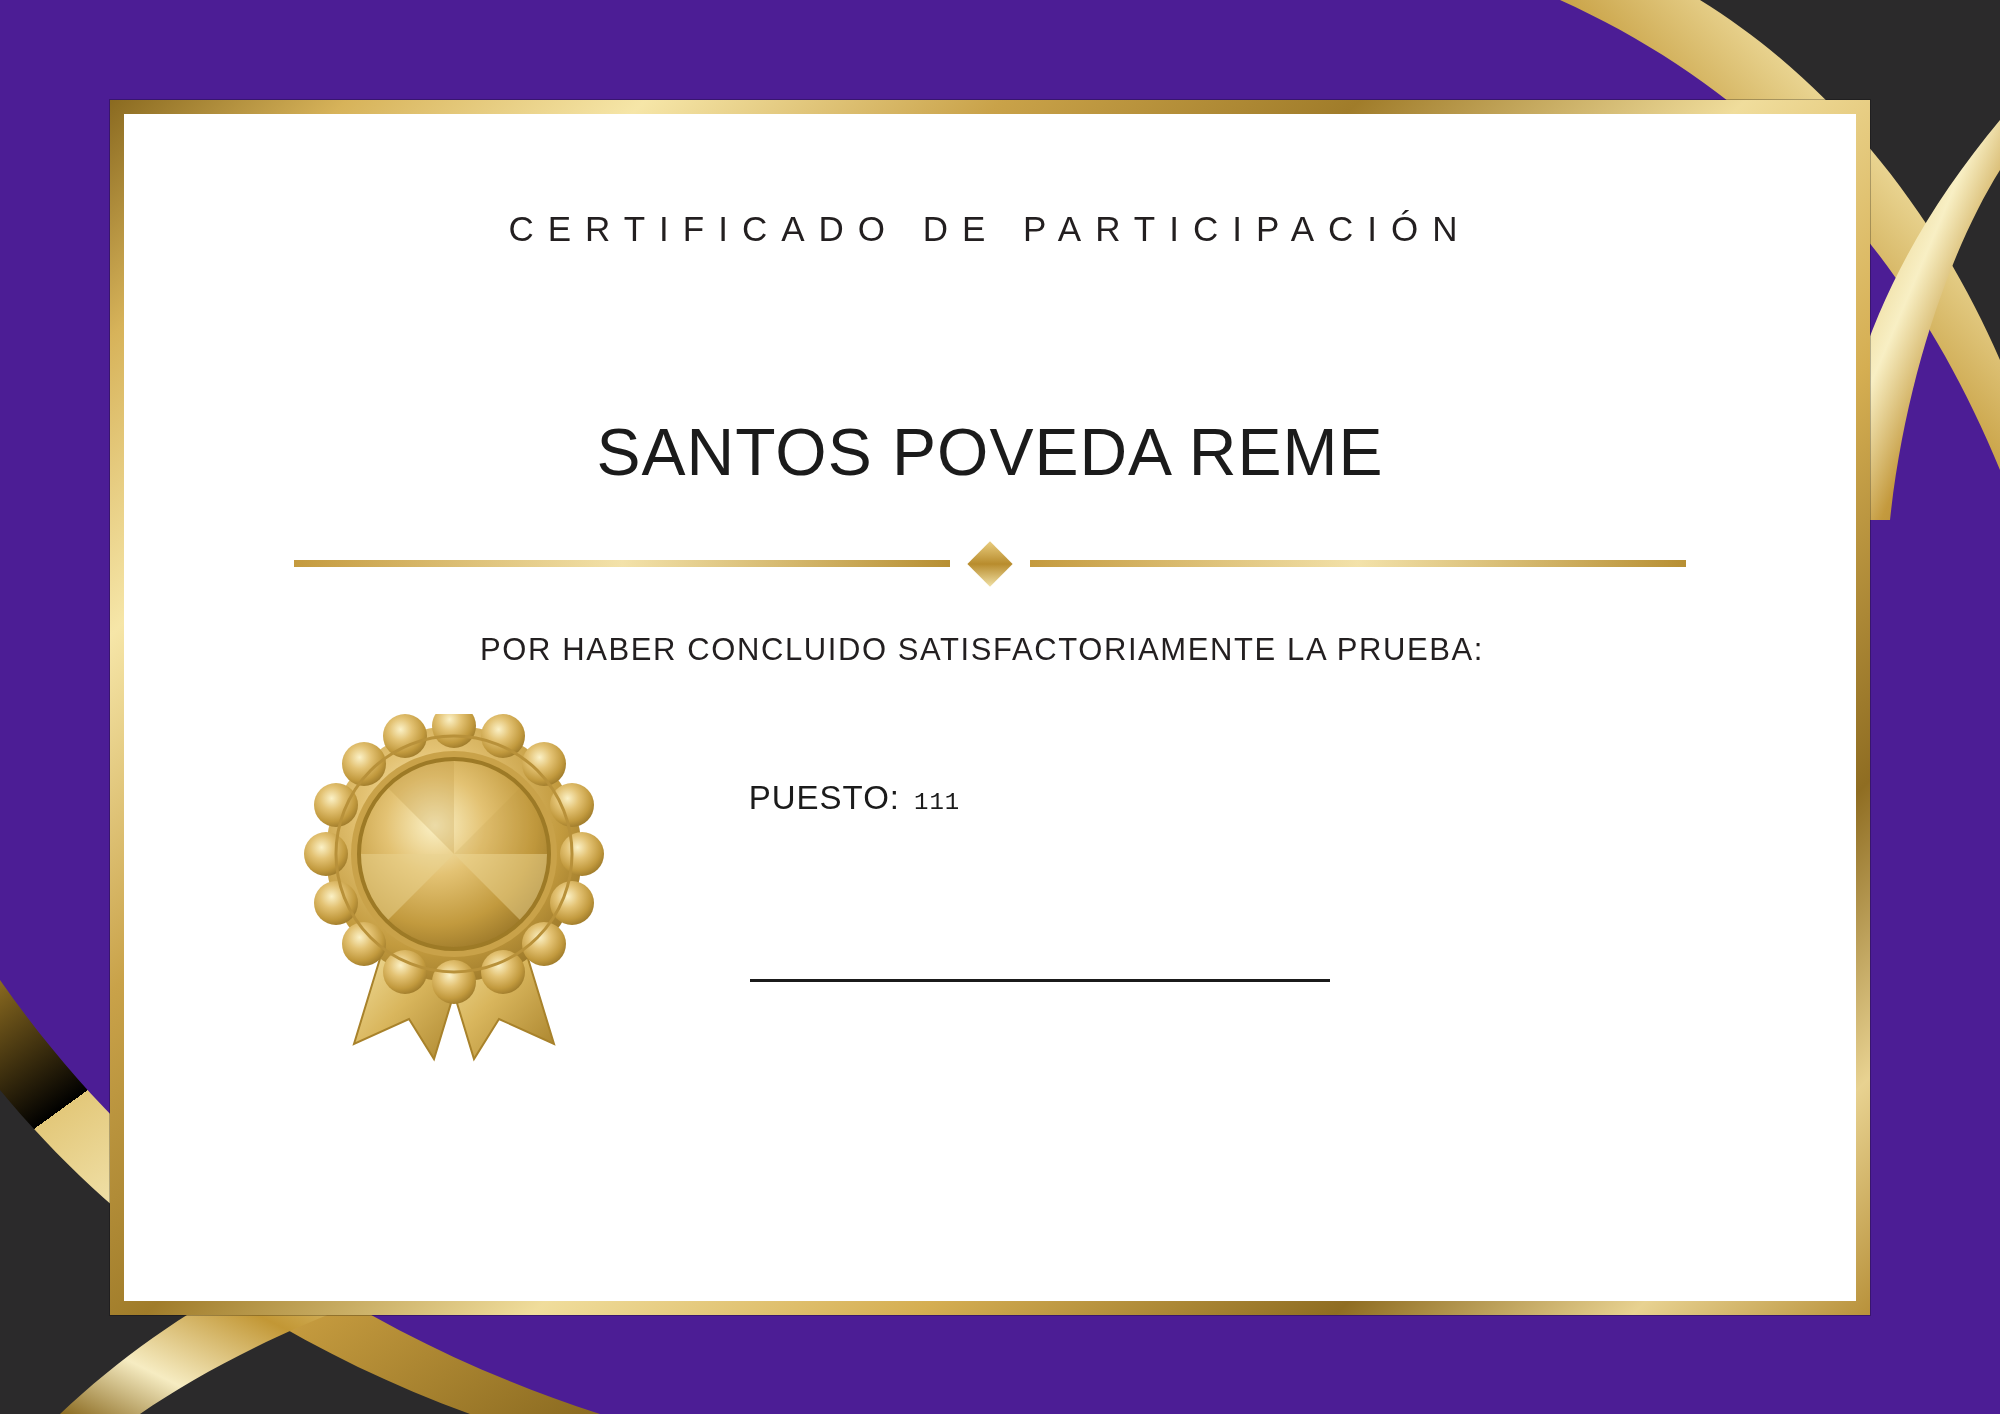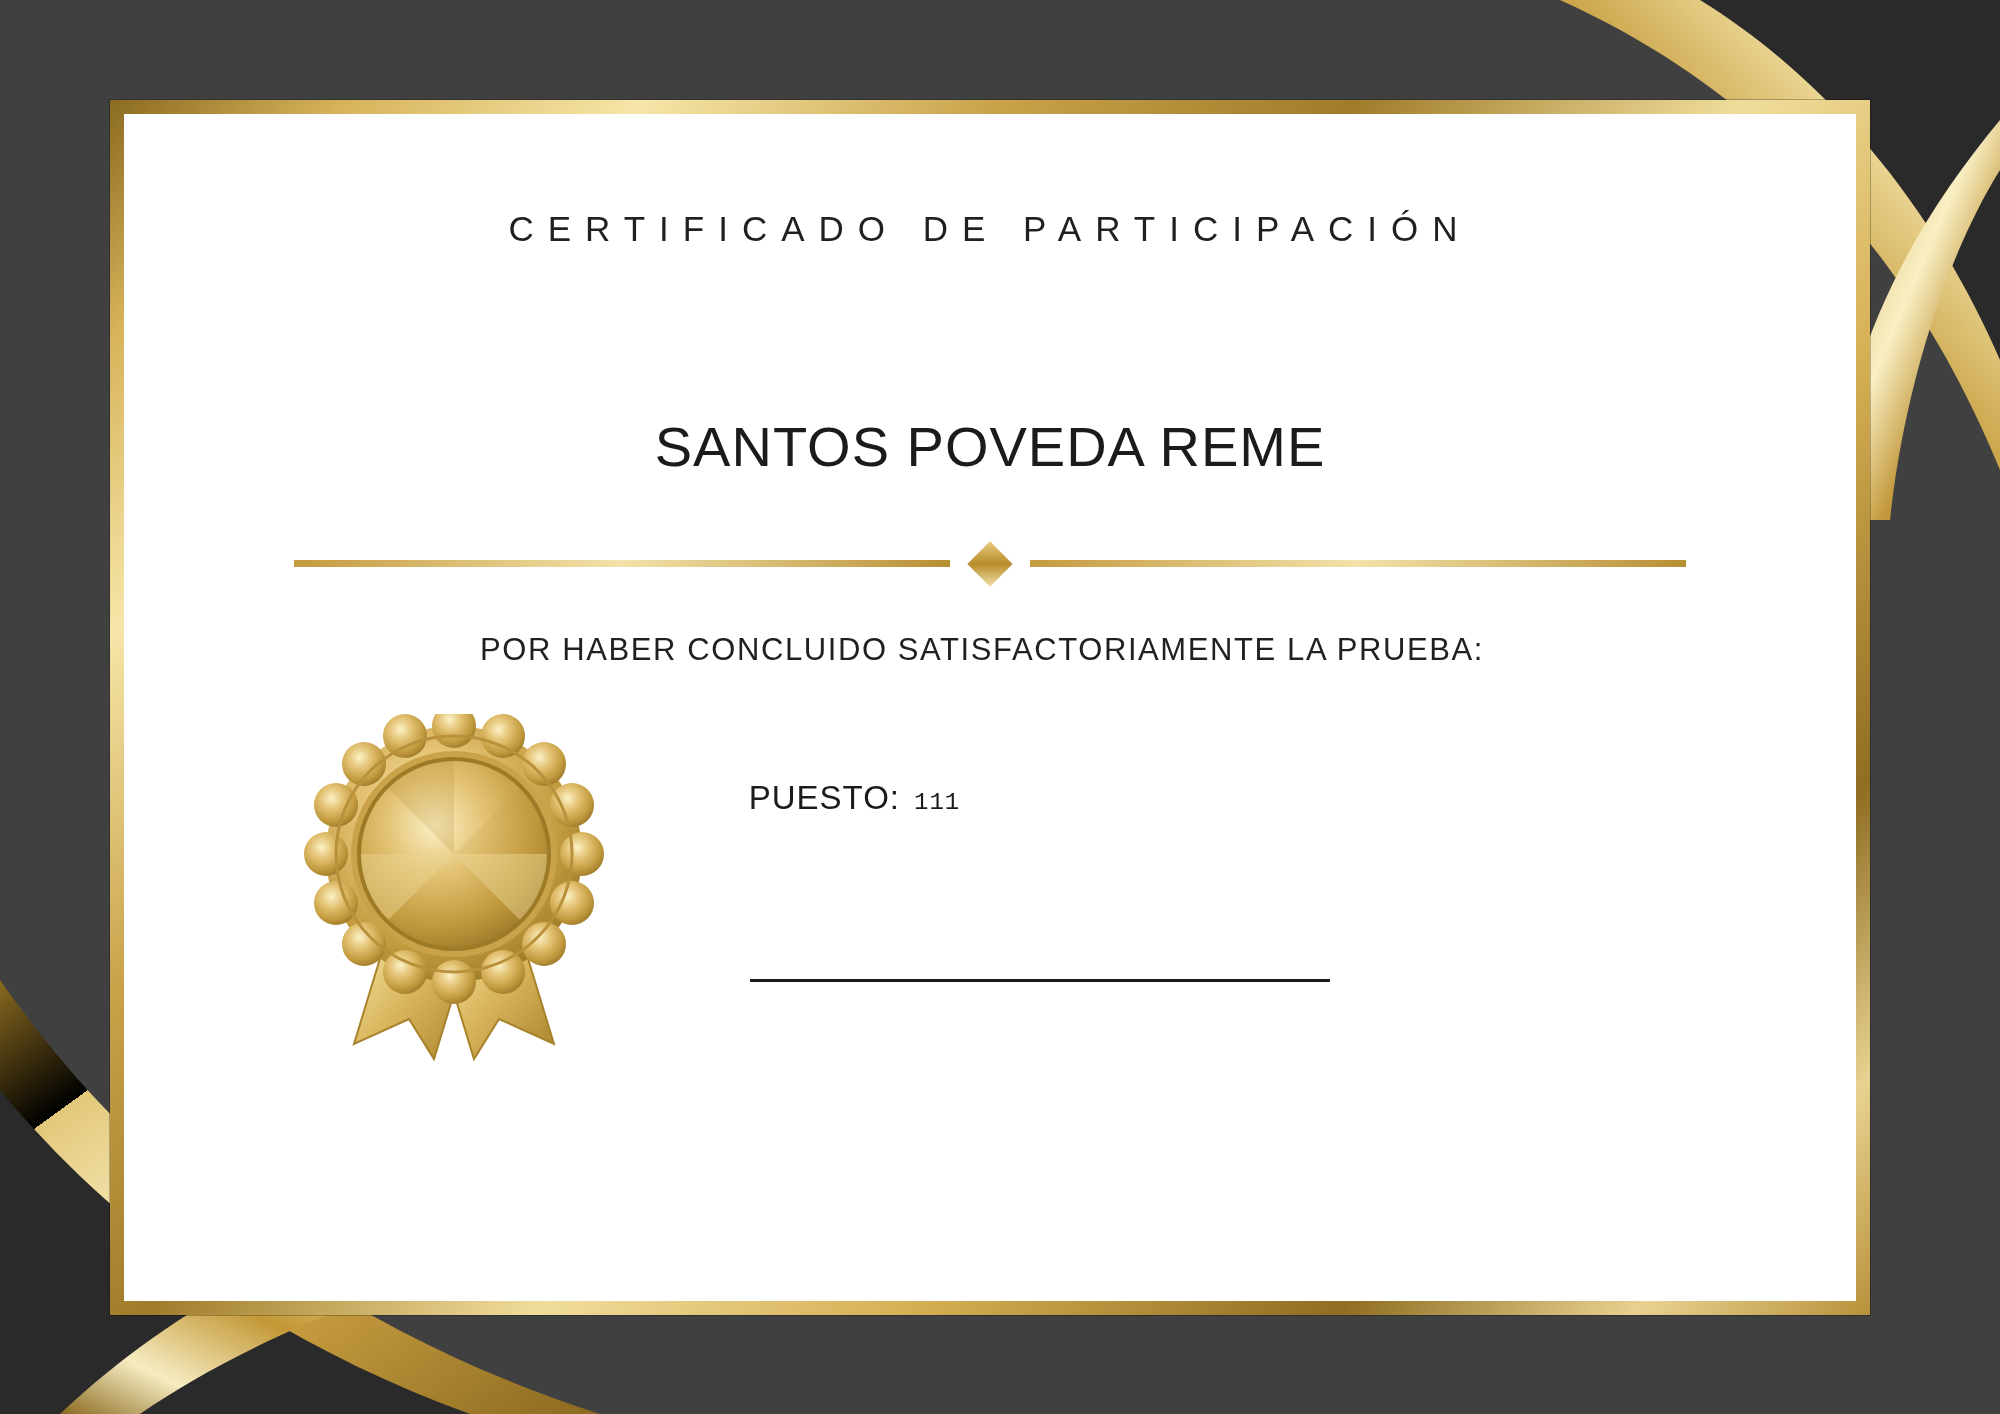--- a/index.html
+++ b/index.html
@@ -11,21 +11,21 @@
     width: 2000px;
     height: 1414px;
     overflow: hidden;
     font-family: "Liberation Sans", sans-serif;
   }
 
   .certificate {
     position: relative;
     width: 2000px;
     height: 1414px;
-    background: #404040;
+    background: #4c1d95;
     overflow: hidden;
   }
 
   
   .corner-svg {
     position: absolute;
     top: 0;
     left: 0;
     width: 2000px;
     height: 1414px;
@@ -75,21 +75,21 @@
     font-family: "Liberation Sans", sans-serif;
     font-weight: 400;
   }
 
   .recipient-name {
     position: absolute;
     top: 300px;
     left: 0;
     right: 0;
     text-align: center;
-    font-size: 56px;
+    font-size: 66px;
     color: #1b1b1b;
     font-weight: 400;
     letter-spacing: 1px;
     font-family: "Liberation Sans", sans-serif;
   }
 
   
   .divider {
     position: absolute;
     top: 430px;

